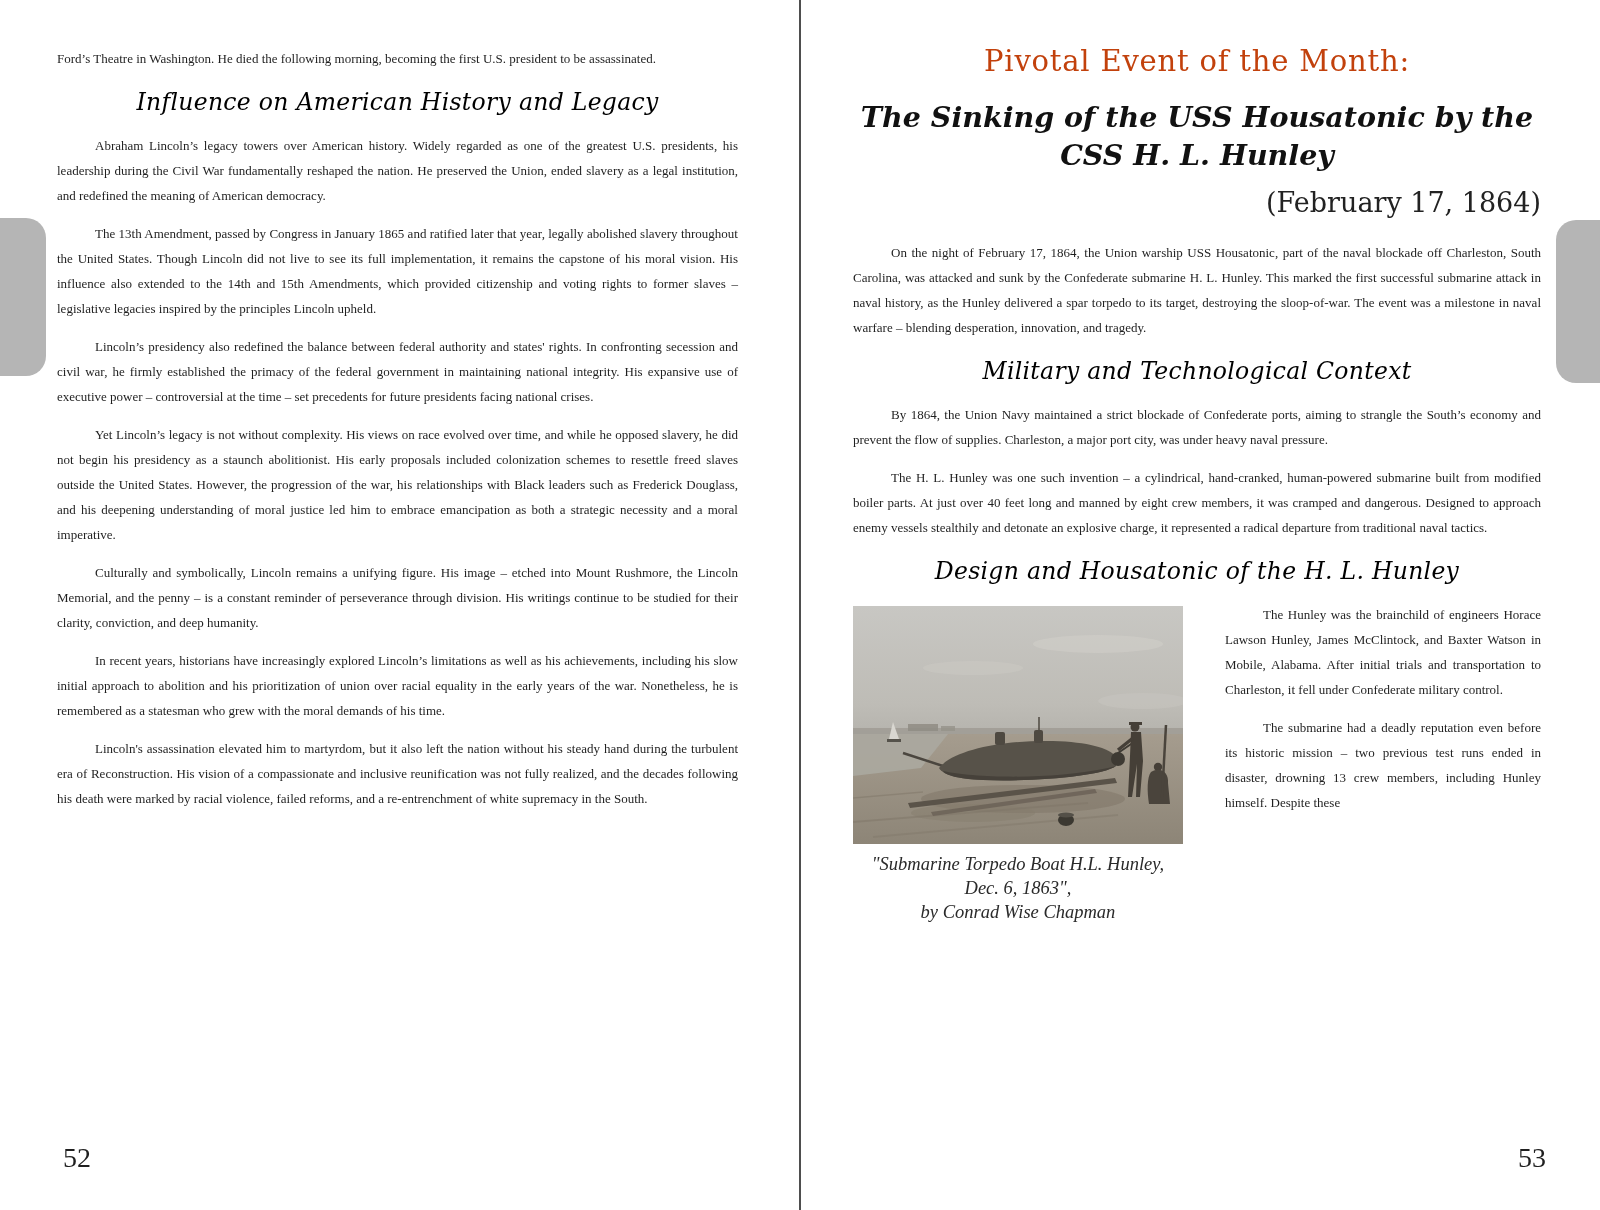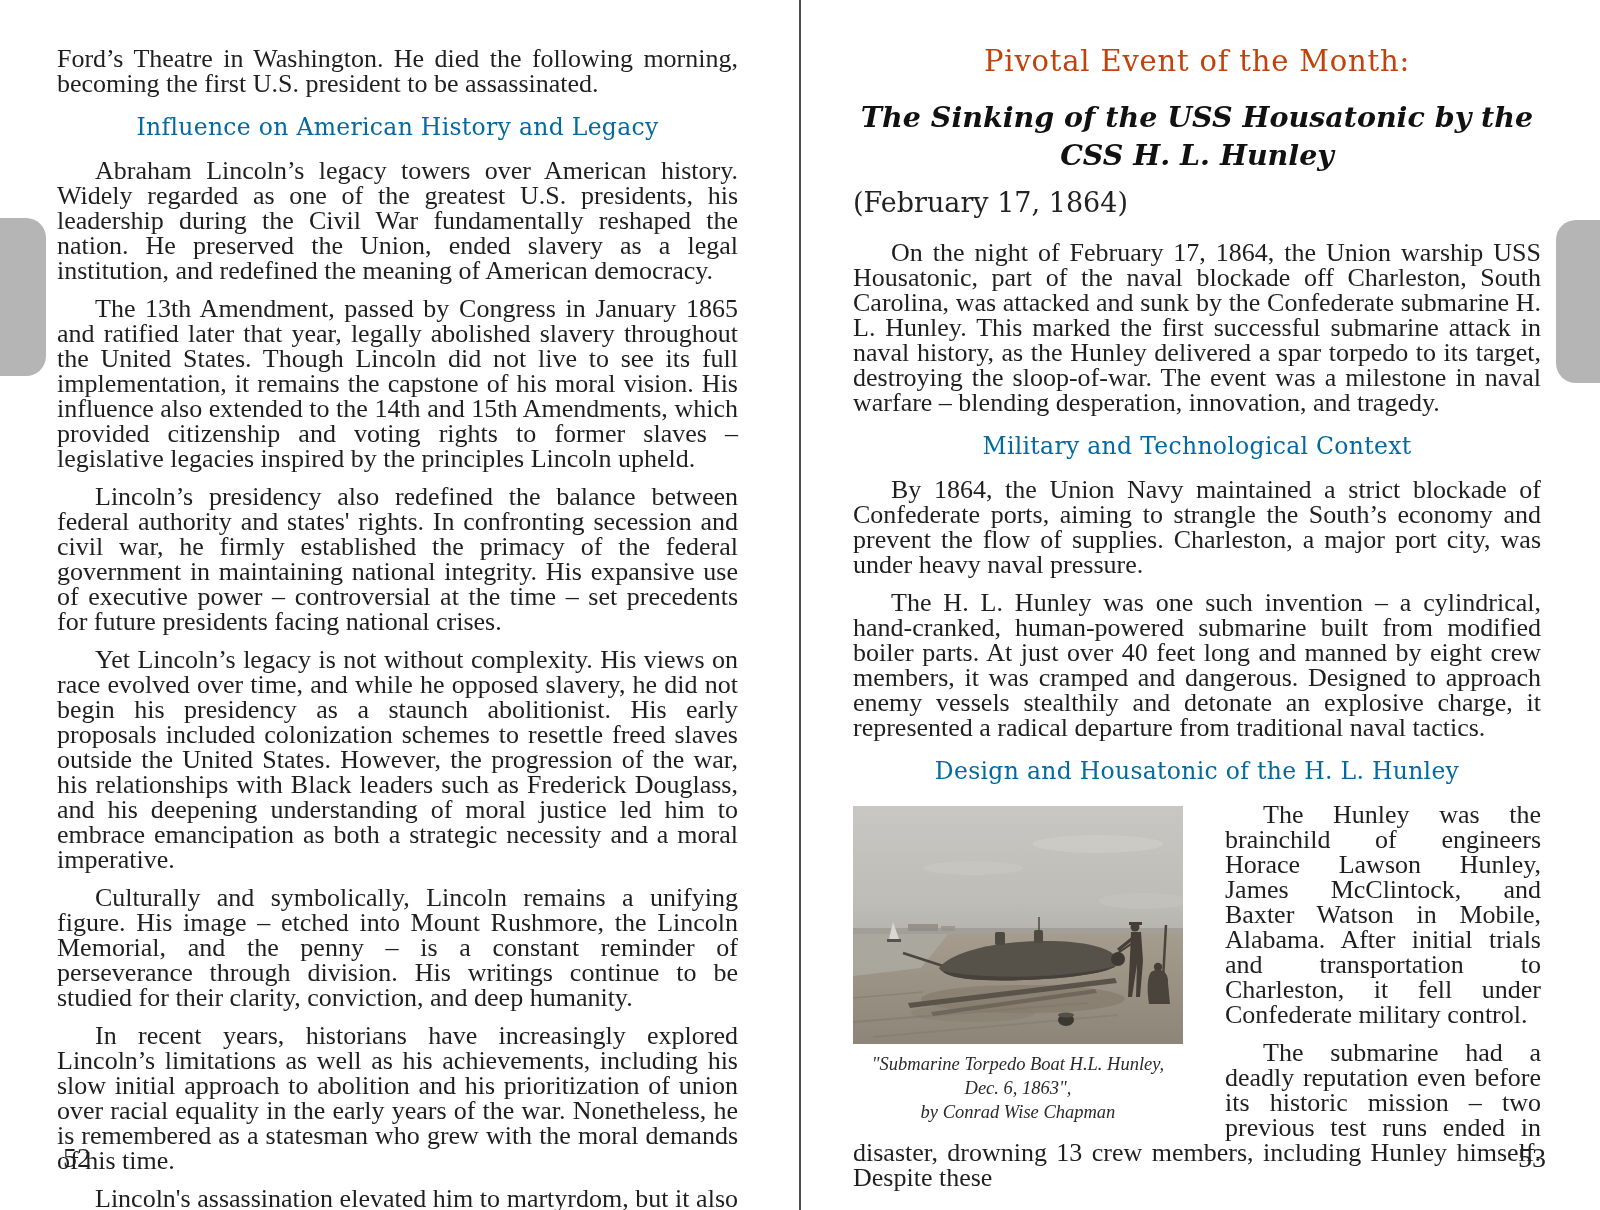--- a/index.html
+++ b/index.html
@@ -26,36 +26,37 @@
     background: #b5b5b5;
   }
   .edge-tab.left  { left: 0;  top: 218px; width: 46px; height: 158px; border-radius: 0 20px 20px 0; }
   .edge-tab.right { right: 0; top: 220px; width: 44px; height: 163px; border-radius: 20px 0 0 20px; }
 
   .page { position: absolute; }
   .page-left  { left: 57px;  top: 46px; width: 681px; }
   .page-right { left: 853px; top: 44px; width: 688px; }
 
   p.body {
-    font-size: 26px;
+    font-size: 13px;
     line-height: 25px;
     text-align: justify;
     text-indent: 38px;
     margin-bottom: 13px;
     hyphens: auto;
     -webkit-hyphens: auto;
   }
   p.body.nofirst { text-indent: 0; }
 
   h3.section-heading {
     font-family: "DejaVu Serif", serif;
+    font-style: italic;
     font-weight: 400;
     font-size: 23.5px;
     text-align: center;
-    color: #0369a1;
+    color: #000000;
     margin: 17px 0 17px 0;
     letter-spacing: 0.3px;
   }
 
   .kicker {
     font-family: "DejaVu Serif", serif;
     font-weight: 400;
     font-size: 29px;
     text-align: center;
     letter-spacing: 0.8px;
@@ -68,21 +69,21 @@
     font-weight: 700;
     font-size: 28.5px;
     line-height: 38px;
     text-align: center;
     color: #111;
     margin-bottom: 13px;
   }
   .dateline {
     font-family: "DejaVu Serif", serif;
     font-size: 27px;
-    text-align: left;
+    text-align: right;
     color: #222;
     margin-bottom: 22px;
   }
 
   .page-number {
     position: absolute;
     top: 1142px;
     font-size: 28px;
     color: #1f1f1f;
     margin-left: 6px;

